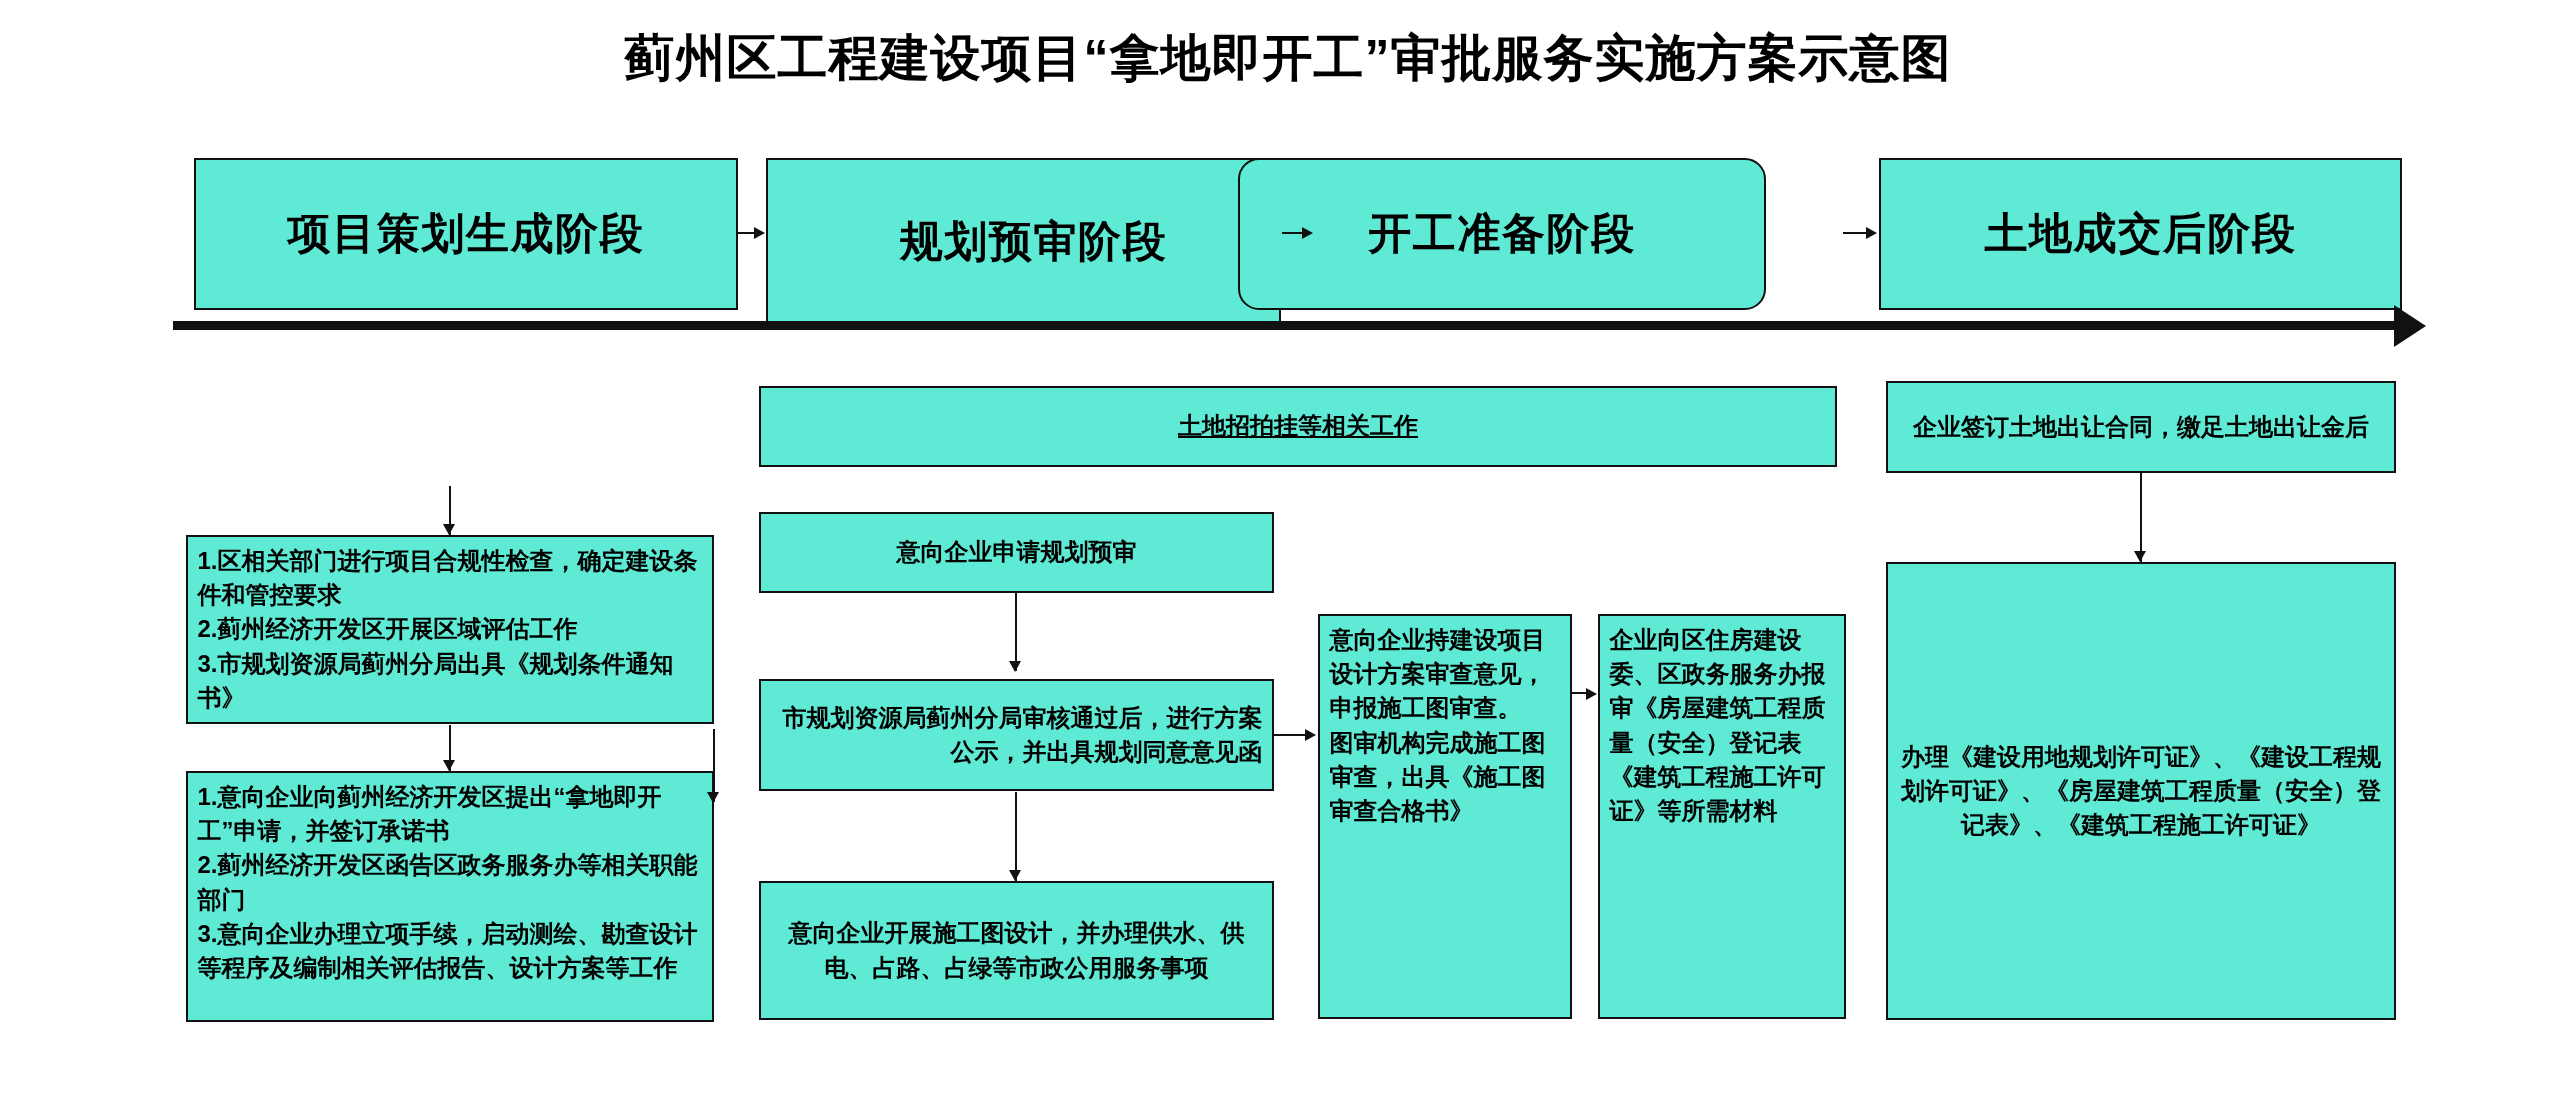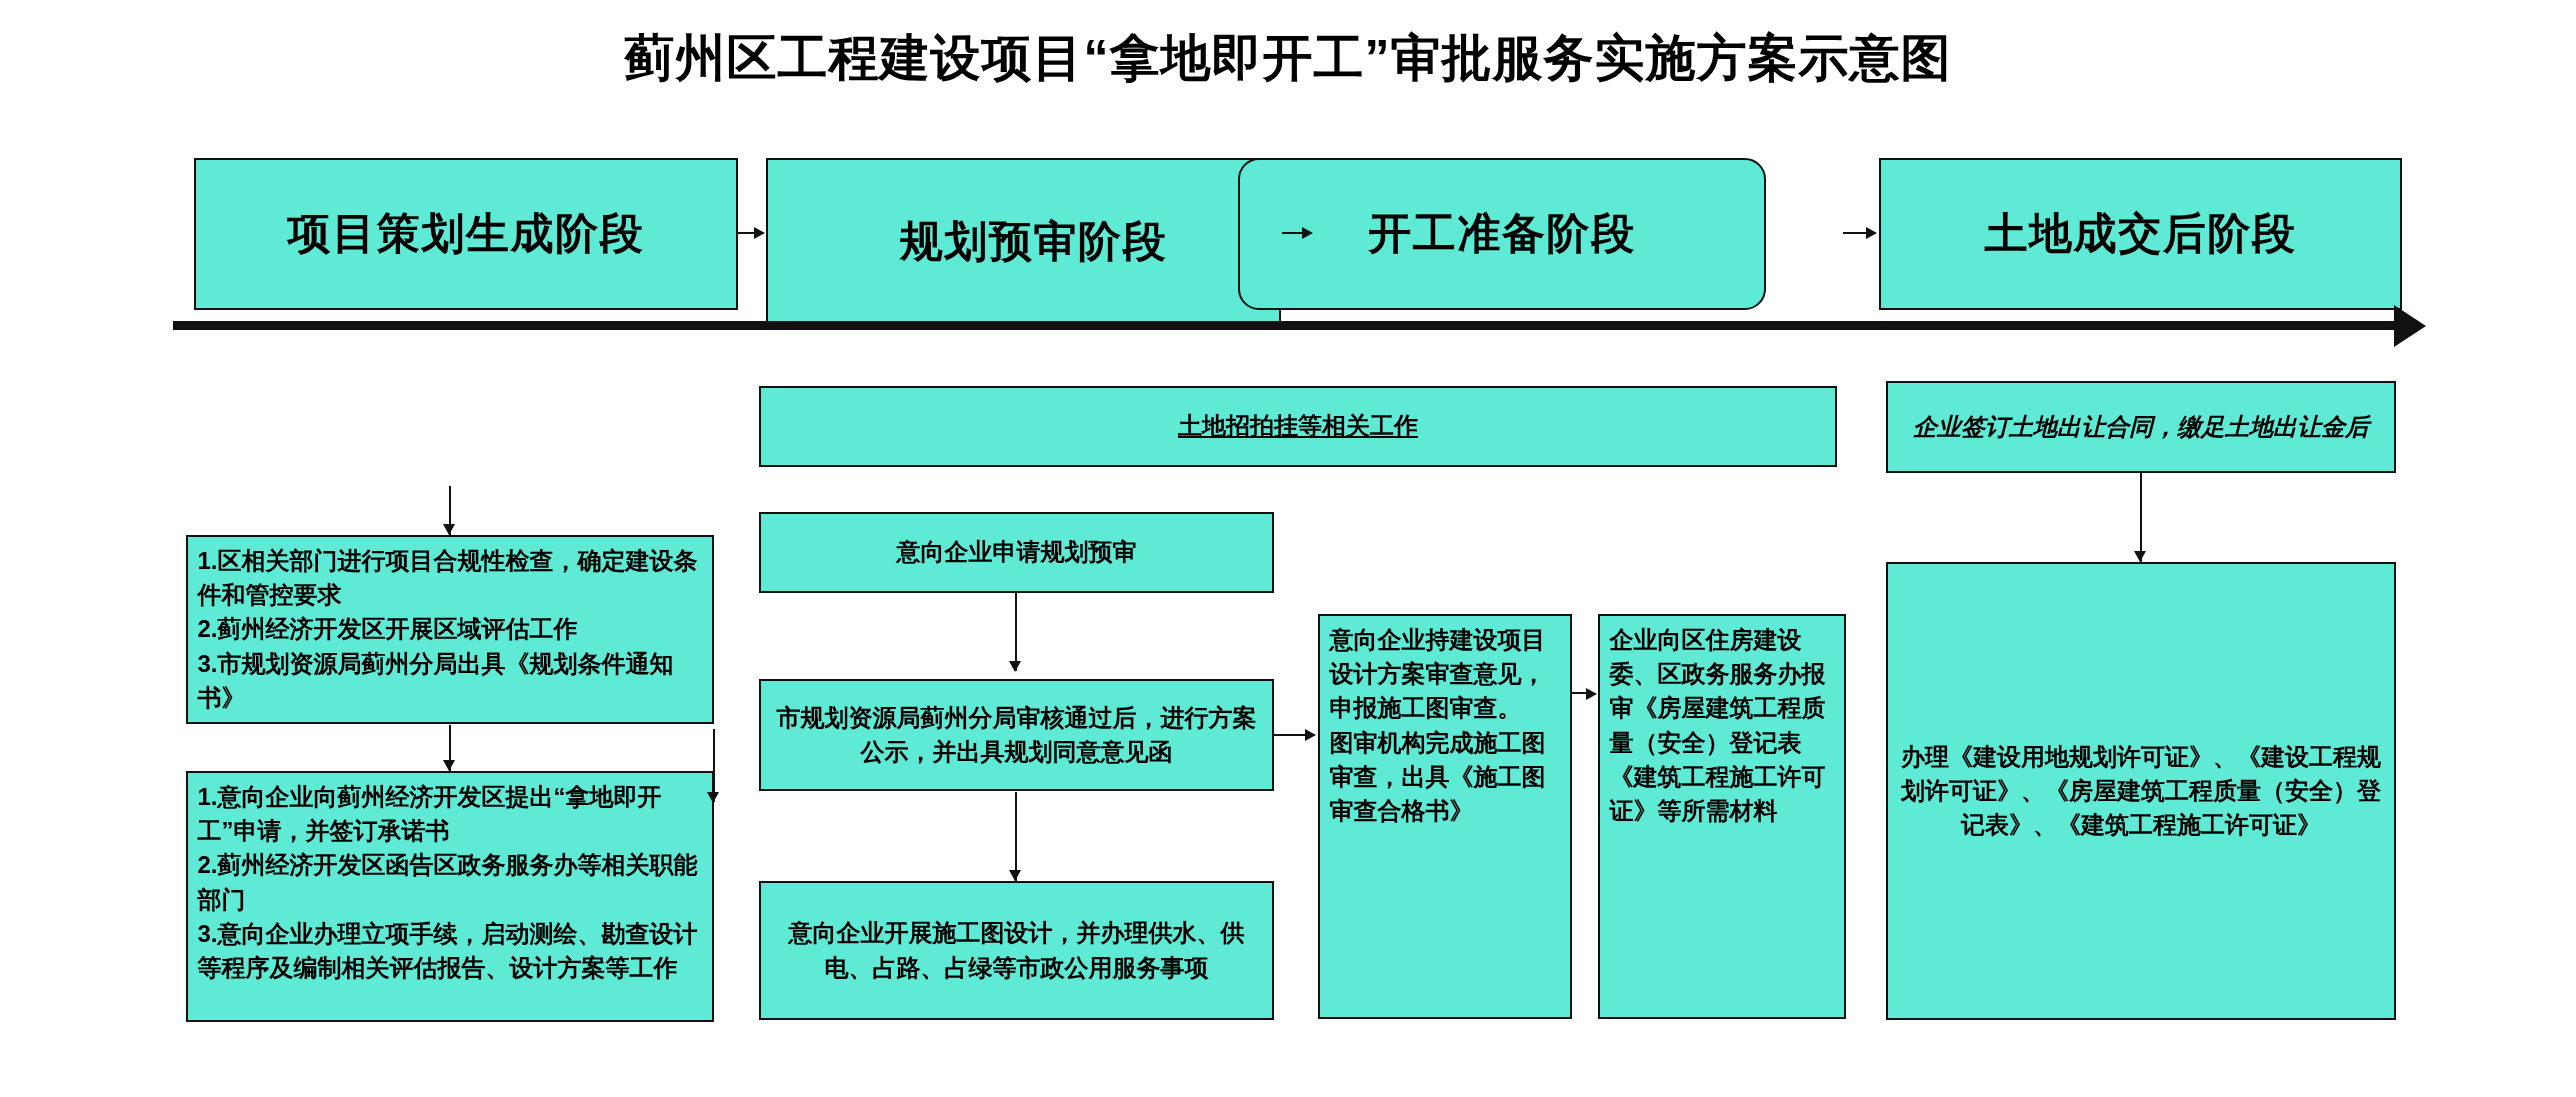--- a/index.html
+++ b/index.html
@@ -159,21 +159,21 @@
   </div>
 
   <div class="box step center" style="left:759px; top:505px; width:515px; height:81px;">
     <span class="txt" style="white-space: pre-line;">意向企业申请规划预审</span>
   </div>
 
   <div class="vline" style="left:1015px; top:586px; height:78px;"></div>
   <div class="arrow-down" style="left:1009px; top:654px;"></div>
 
   <div class="box step center" style="left:759px; top:672px; width:515px; height:112px;">
-    <span class="txt" style="white-space: pre-line;">市规划资源局蓟州分局审核通过后，进行方案公示，并出具规划同意意见函</span>
+    <span class="txt" style="white-space: pre-line; text-align: right;">市规划资源局蓟州分局审核通过后，进行方案公示，并出具规划同意意见函</span>
   </div>
 
   <div class="vline" style="left:1015px; top:785px; height:89px;"></div>
   <div class="arrow-down" style="left:1009px; top:863px;"></div>
 
   <div class="box step center" style="left:759px; top:874px; width:515px; height:139px;justify-content:flex-end;">
     <span class="txt" style="white-space: pre-line;">意向企业开展施工图设计，并办理供水、供电、占路、占绿等市政公用服务事项</span>
   </div>
 
   <div class="hline" style="left:1274px; top:727px; width:39px;"></div>
@@ -184,21 +184,21 @@
 图审机构完成施工图审查，出具《施工图审查合格书》</span>
   </div>
 
   <div class="hline" style="left:1572px; top:685px; width:21px;"></div>
   <div class="arrow-right" style="left:1586px; top:681px;"></div>
 
   <div class="box step" style="left:1598px; top:607px; width:248px; height:405px;">
     <span class="txt" style="white-space: pre-line;">企业向区住房建设委、区政务服务办报审《房屋建筑工程质量（安全）登记表《建筑工程施工许可证》等所需材料</span>
   </div>
 
-  <div class="box step center" style="left:1886px; top:374px; width:510px; height:92px;font-style:italic;">
+  <div class="box step center" style="left:1886px; top:374px; width:510px; height:92px;">
     <span class="txt" style="white-space: pre-line;">企业签订土地出让合同，缴足土地出让金后</span>
   </div>
 
   <div class="vline" style="left:2140px; top:466px; height:89px;"></div>
   <div class="arrow-down" style="left:2134px; top:544px;"></div>
 
   <div class="box step center" style="left:1886px; top:555px; width:510px; height:458px;">
     <span class="txt" style="white-space: pre-line;">办理《建设用地规划许可证》、《建设工程规划许可证》、《房屋建筑工程质量（安全）登记表》、《建筑工程施工许可证》</span>
   </div>
 

